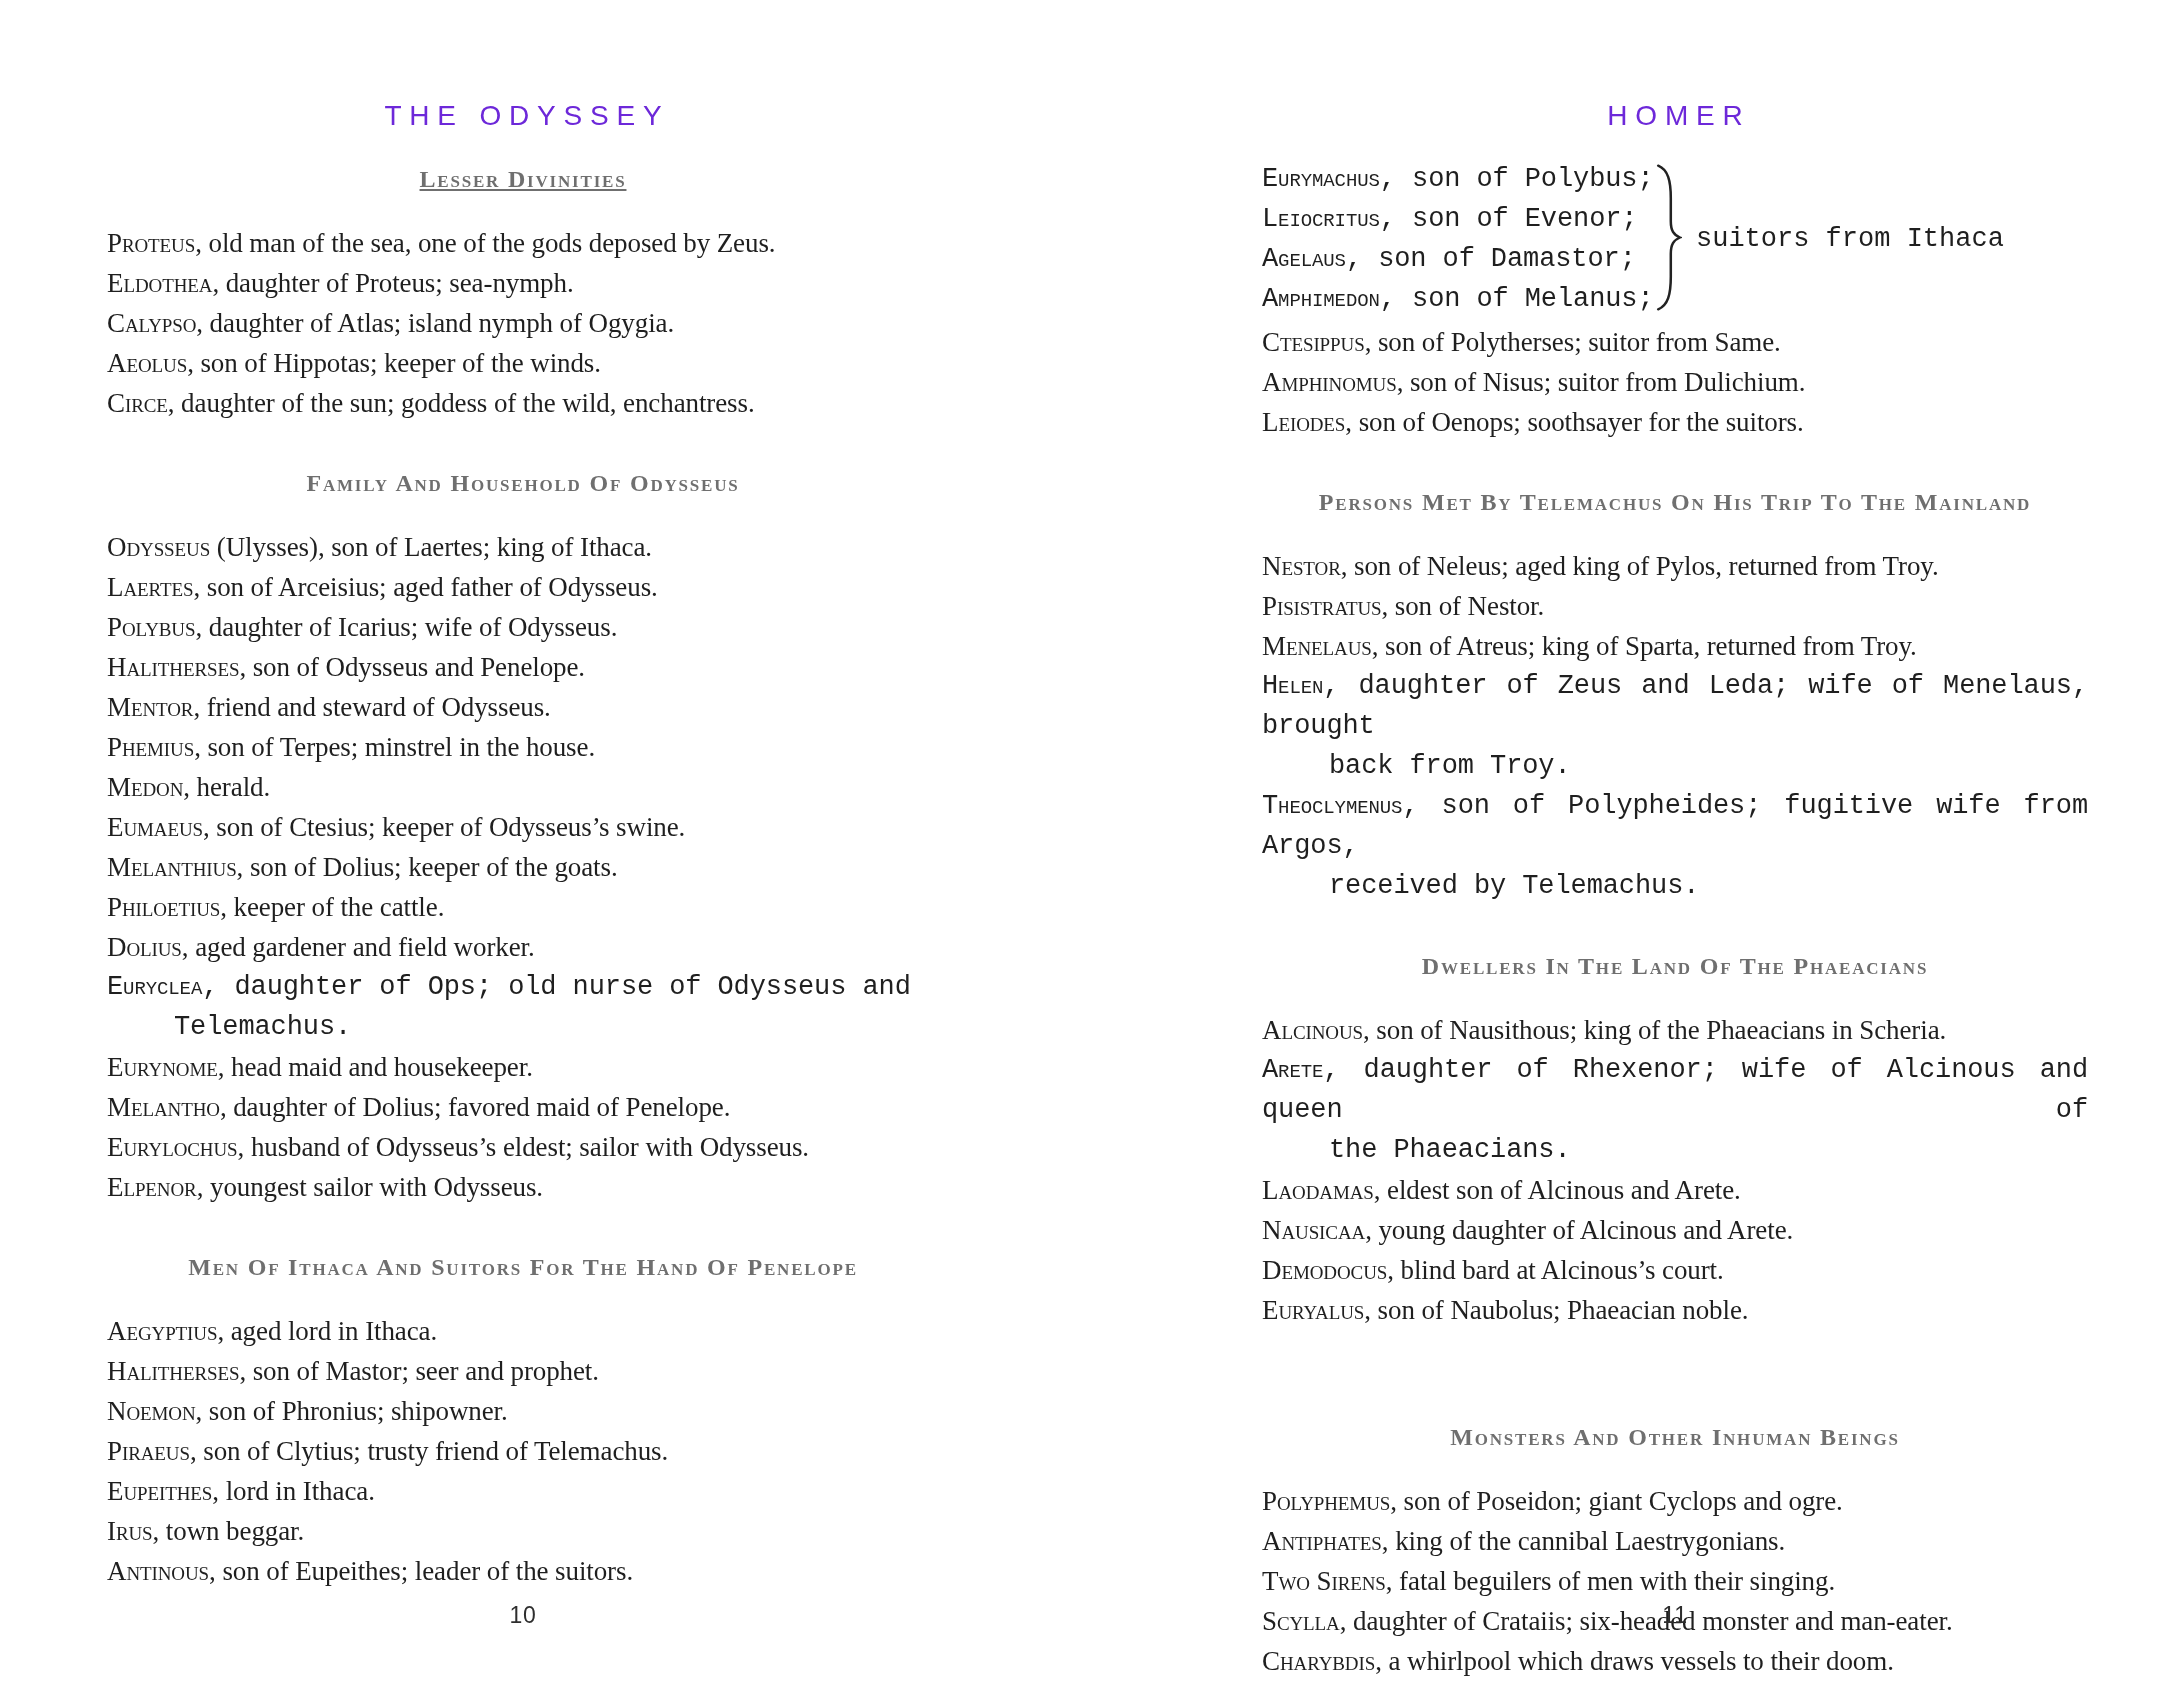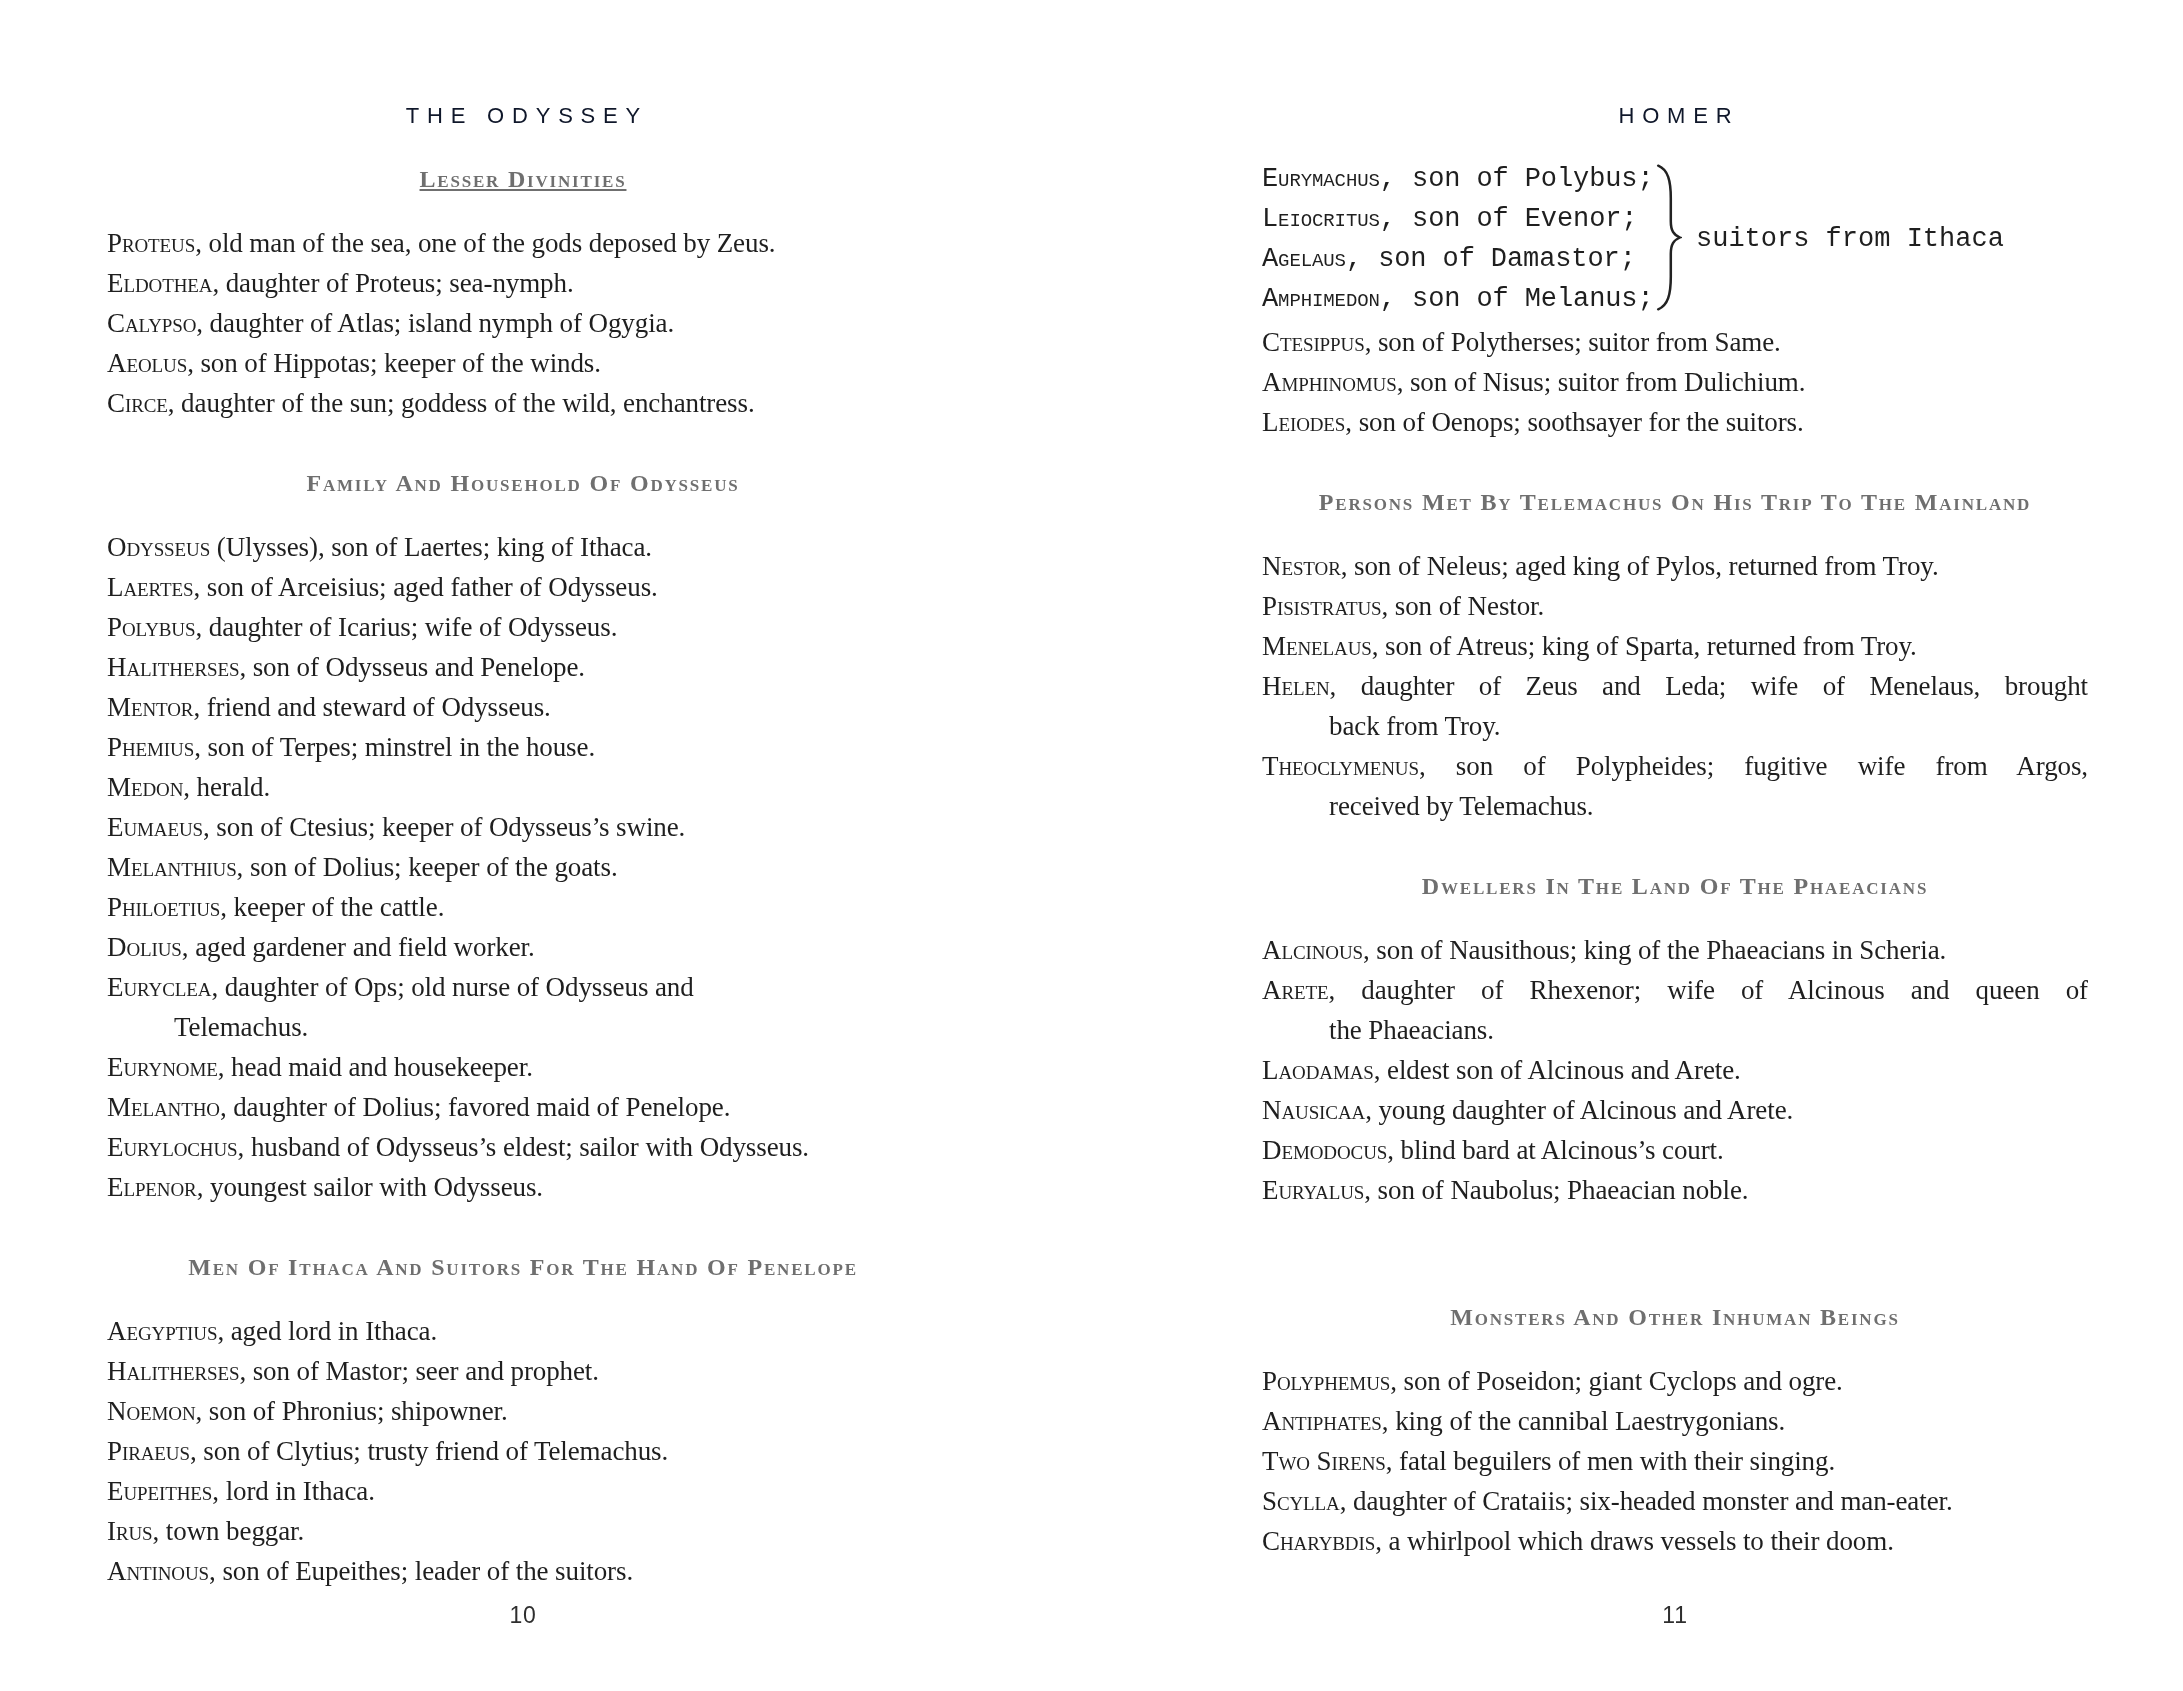--- a/index.html
+++ b/index.html
@@ -7,41 +7,41 @@
     width:2183px;height:1692px;position:relative;background:#ffffff;
     font-family:"Liberation Serif", serif;color:#1f1f1f;
     overflow:hidden;
   }
   .page{position:absolute;top:0;height:1692px;}
   #page-left{left:107px;width:832px;}
   #page-right{left:1262px;width:826px;}
 
   .page-header{
     font-family:"Liberation Sans", sans-serif;
-    font-size:22px;line-height:24px;font-weight:400;
+    font-size:28px;line-height:24px;font-weight:400;
     letter-spacing:7.8px;padding-left:7.8px;
-    text-align:center;color:#0f172a;
+    text-align:center;color:#6d28d9;
     margin:104px 0 0 0;
   }
 
   .shead{
     font-size:24px;line-height:25px;font-weight:bold;
     font-variant:small-caps;color:#6f6f6f;letter-spacing:1.8px;
     text-align:center;margin:48px 0 31px 0;
   }
   .shead.first{margin-top:39px;text-decoration:underline;}
   .shead.spaced{margin-top:95px;}
 
   .entries{margin:0;}
   .entry{
     margin:0;font-size:27px;line-height:40px;letter-spacing:-0.1px;
     white-space:nowrap;
   }
   .entry .l1{display:block;}
-  .entry.multi{white-space:normal;}
+  .entry.multi{white-space:normal;font-family:Liberation Mono, monospace;}
   .entry.multi .l1{white-space:nowrap;}
   .entry.multi .l1.stretch{
     white-space:normal;text-align:justify;text-align-last:justify;
   }
   .sc{font-variant:small-caps;}
   .cont{display:block;padding-left:67px;white-space:nowrap;}
 
   .bracket-row{position:relative;margin-top:31px;font-family:Liberation Mono, monospace;}
   .bracket-row .entries{width:437px;}
   .brace{position:absolute;left:392px;top:4.2px;width:28px;height:149px;}

